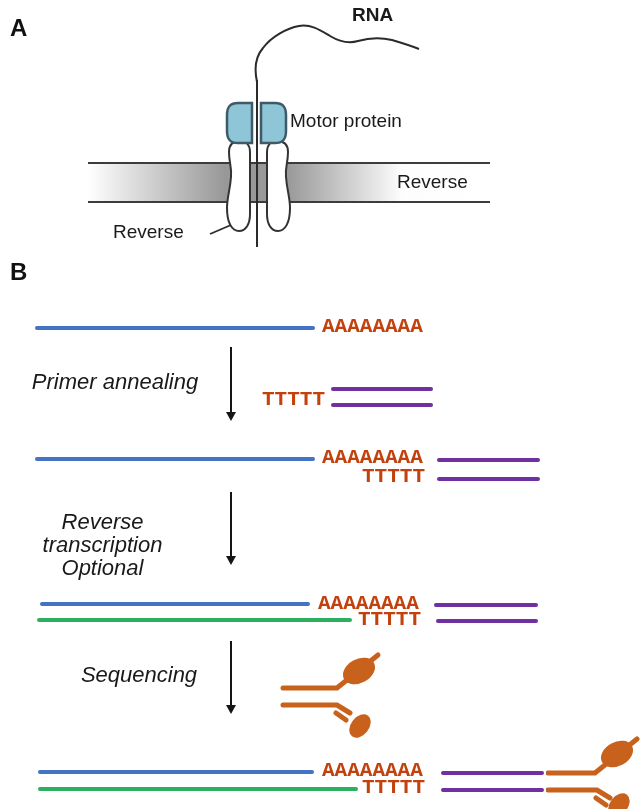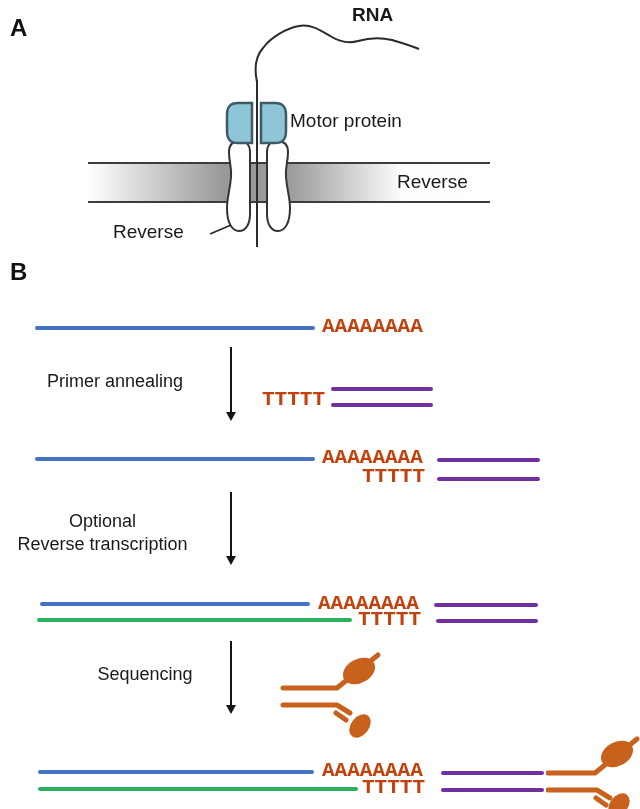--- a/index.html
+++ b/index.html
@@ -2,21 +2,21 @@
 <html><head>
 <meta charset="utf-8">
 <style>
   html,body{margin:0;padding:0;background:#fff;}
   #canvas{
     position:relative;width:640px;height:809px;background:#ffffff;
     font-family:"Liberation Sans",sans-serif;color:#1a1a1a;overflow:hidden;
   }
   .panel-label{position:absolute;font-weight:bold;font-size:24px;color:#111;}
   .lbl{position:absolute;font-size:19px;color:#1a1a1a;white-space:nowrap;}
-  .step-lbl{position:absolute;font-size:18px;color:#1a1a1a;text-align:center;line-height:23px;}
+  .step-lbl{position:absolute;font-size:22px;color:#1a1a1a;text-align:center;line-height:23px;font-style:italic;}
   .seq{
     position:absolute;font-family:Liberation Mono, monospace;font-weight:bold;
     font-size:21px;line-height:22px;color:#c2410c;letter-spacing:0px;white-space:nowrap;
   }
   .strand{position:absolute;height:4px;border-radius:2px;}
   .blue{background:#4472c4;}
   .green{background:#2cb05f;}
   .purple{background:#7030a0;}
   .arrow{position:absolute;width:2px;background:#151515;}
   .arrow::after{
@@ -96,33 +96,33 @@
   <div class="strand purple" style="left:331px;top:403px;width:102px;"></div>
 
   <div class="strand blue" style="left:35px;top:457px;width:280px;"></div>
   <div class="seq" style="left:322px;top:447px;">AAAAAAAA</div>
   <div class="strand purple" style="left:437px;top:458px;width:103px;"></div>
   <div class="seq" style="left:362px;top:466px;">TTTTT</div>
   <div class="strand purple" style="left:437px;top:477px;width:103px;"></div>
 
   <div class="arrow" style="left:230px;top:492px;height:65px;"></div>
   <div class="step-lbl" style="left:0px;top:510px;width:205px;">
+    <div>Reverse transcription</div>
     <div>Optional</div>
-    <div>Reverse transcription</div>
   </div>
 
   <div class="strand blue" style="left:40px;top:602px;width:270px;"></div>
   <div class="seq" style="left:318px;top:593px;">AAAAAAAA</div>
   <div class="strand purple" style="left:434px;top:603px;width:104px;"></div>
   <div class="strand green" style="left:37px;top:618px;width:315px;"></div>
   <div class="seq" style="left:358px;top:609px;">TTTTT</div>
   <div class="strand purple" style="left:436px;top:619px;width:102px;"></div>
 
   <div class="arrow" style="left:230px;top:641px;height:65px;"></div>
-  <div class="step-lbl" style="left:10px;top:663px;width:190px;padding-left:40px;">
+  <div class="step-lbl" style="left:4px;top:663px;width:190px;padding-left:40px;">
     <div>Sequencing</div>
   </div>
 
   <svg width="110" height="100" style="left:280px;top:648px;">
     <g stroke="#c8611c" stroke-width="5" fill="none" stroke-linecap="round">
       <path d="M3,40 L57,40 L98,7"></path>
       <path d="M3,57 L57,57 L70,65"></path>
       <path d="M56,65 L66,72"></path>
     </g>
     <ellipse cx="79" cy="23" rx="17" ry="12" transform="rotate(-28 79 23)" fill="#c8611c"></ellipse>

